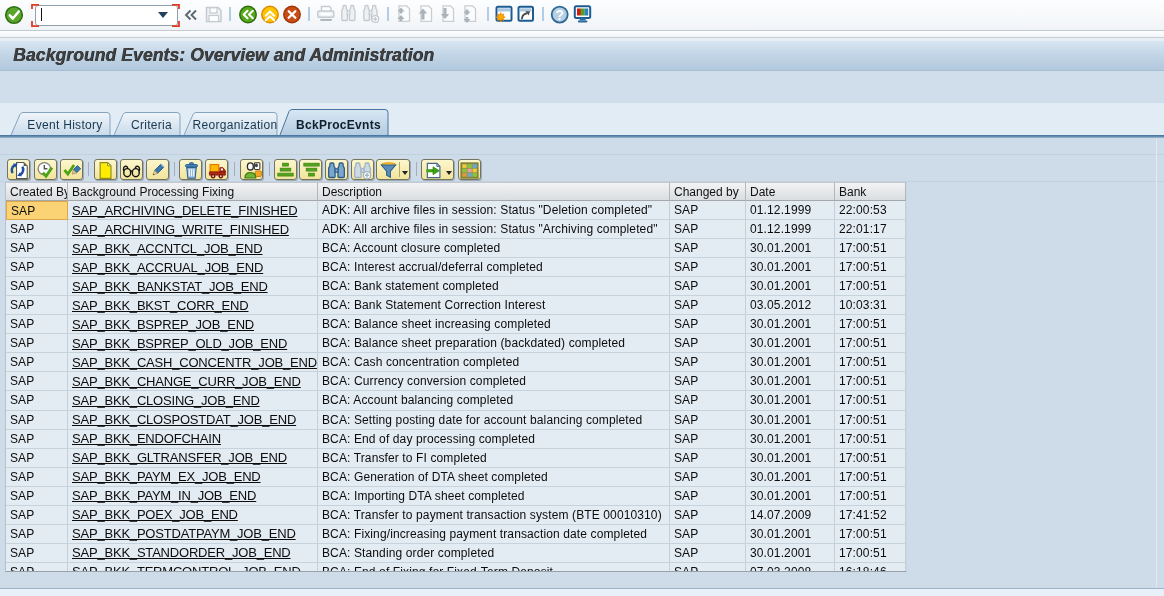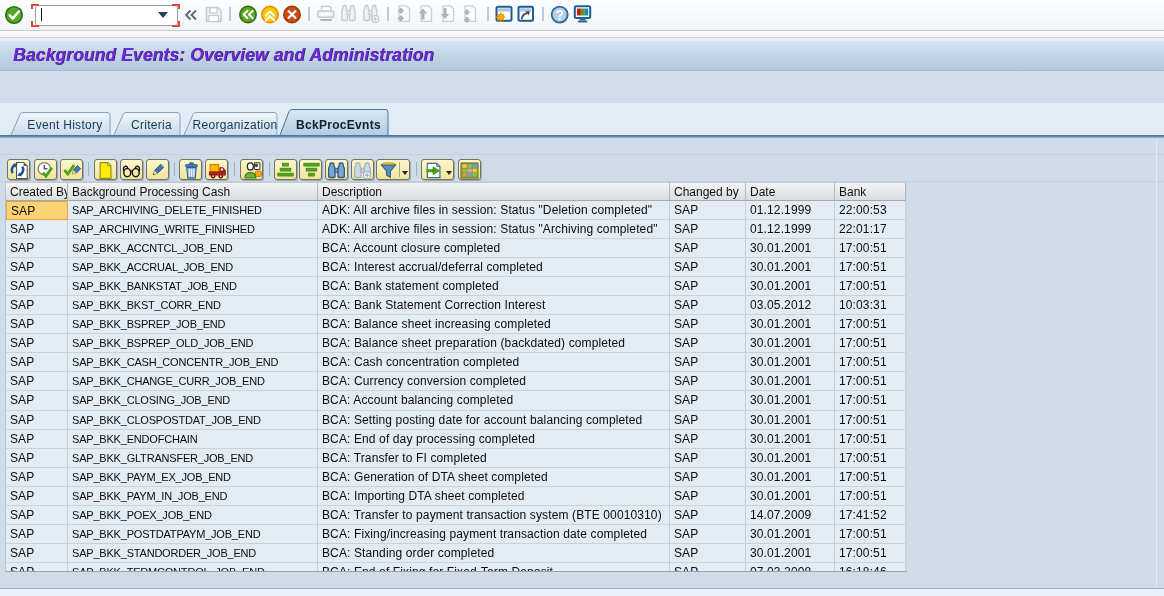--- a/index.html
+++ b/index.html
@@ -8,21 +8,21 @@
 .abs{position:absolute;}
 #topbar{left:0;top:0;width:1164px;height:30px;
  background:linear-gradient(#fdfeff,#f1f4f7);border-bottom:1px solid #c2cad1;}
 #strip2{left:0;top:31px;width:1164px;height:6px;
  background:linear-gradient(#fdfefe,#f0f4f8);border-bottom:1px solid #c6cfd7;}
 #strip3{left:0;top:38px;width:1164px;height:3px;background:#e7eef4;}
 #titlebar{left:0;top:41px;width:1164px;height:29px;
  background:linear-gradient(#d8e6f2 0%,#c3d6e7 45%,#b2c8dd 100%);
  border-bottom:1px solid #a6bdd2;}
 #titletext{left:13px;top:44.5px;font-size:17.5px;font-weight:bold;font-style:italic;
- color:#6d28d9;letter-spacing:0.1px;text-shadow:0.5px 0 0 #161616;}
+ color:#404040;letter-spacing:0.1px;text-shadow:0.5px 0 0 #161616;}
 #band2{left:0;top:71px;width:1164px;height:32px;background:#cfdeea;}
 #tabzone{left:0;top:103px;width:1164px;height:32px;background:#e2ecf5;}
 #tabline{left:0;top:135px;width:1164px;height:3px;background:linear-gradient(#416f9a,#6f94b8 65%,#a9c1d6);}
 #content{left:0;top:139px;width:1164px;height:449px;background:#cedce9;}
 .hline{position:absolute;left:0;width:1164px;height:1px;background:#c2d1e0;}
 #vline-r{position:absolute;left:1156px;top:139px;width:1px;height:448px;background:#e2eaf2;}
 #statusline{left:0;top:588px;width:1164px;height:8px;background:#e9f0f7;border-top:1px solid #9cb6cc;}
 #cmdbox{left:35px;top:5px;width:141px;height:19px;background:#fff;
  border:1px solid #93a1ad;border-radius:3px;}
 #cursor{left:41px;top:8px;width:1px;height:13px;background:#111;}
@@ -40,21 +40,21 @@
 table{border-collapse:separate;border-spacing:0;table-layout:fixed;width:900px;}
 th{height:19px;box-sizing:border-box;padding:0 0 0 4px;text-align:left;
  font-weight:normal;font-size:12px;color:#111;
  background:linear-gradient(#f2f3f4,#dadde0);
  border-right:1px solid #b4b8bc;border-bottom:1px solid #a4a8ac;border-top:1px solid #c6cace;
  white-space:nowrap;overflow:hidden;}
 td{height:19.05px;box-sizing:border-box;padding:0 0 0 4px;font-size:12px;color:#0c0c0c;
  background:#e3ebf3;border-right:1px solid #c5cfd7;border-bottom:1px solid #c8d2da;
  white-space:nowrap;overflow:hidden;letter-spacing:0.12px;}
 td.sel{background:#fbd374;border:1px solid #dca848;}
-td.ev{font-size:11px;letter-spacing:-0.2px;}
+td.ev{font-size:13px;letter-spacing:-0.2px;text-decoration:underline;}
 </style>
 </head>
 <body>
 <div class="abs" id="topbar"></div>
 <div class="abs" id="strip2"></div>
 <div class="abs" id="strip3"></div>
 <div class="abs" id="titlebar"></div>
 <div class="abs" id="titletext">Background Events: Overview and Administration</div>
 <div class="abs" id="band2"></div>
 <div class="abs" id="tabzone"></div>
@@ -361,21 +361,21 @@
         <col style="width:62px">
         <col style="width:250px">
         <col style="width:352px">
         <col style="width:76px">
         <col style="width:89px">
         <col style="width:71px">
       </colgroup>
 <tbody>
         <tr>
           <th>Created By</th>
-          <th>Background Processing Cash</th>
+          <th>Background Processing Fixing</th>
           <th>Description</th>
           <th>Changed by</th>
           <th>Date</th>
           <th>Bank</th>
         </tr>
 <tr>
           <td class="sel">SAP</td>
           <td class="ev">SAP_ARCHIVING_DELETE_FINISHED</td>
           <td>ADK: All archive files in session: Status "Deletion completed"</td>
           <td>SAP</td>

